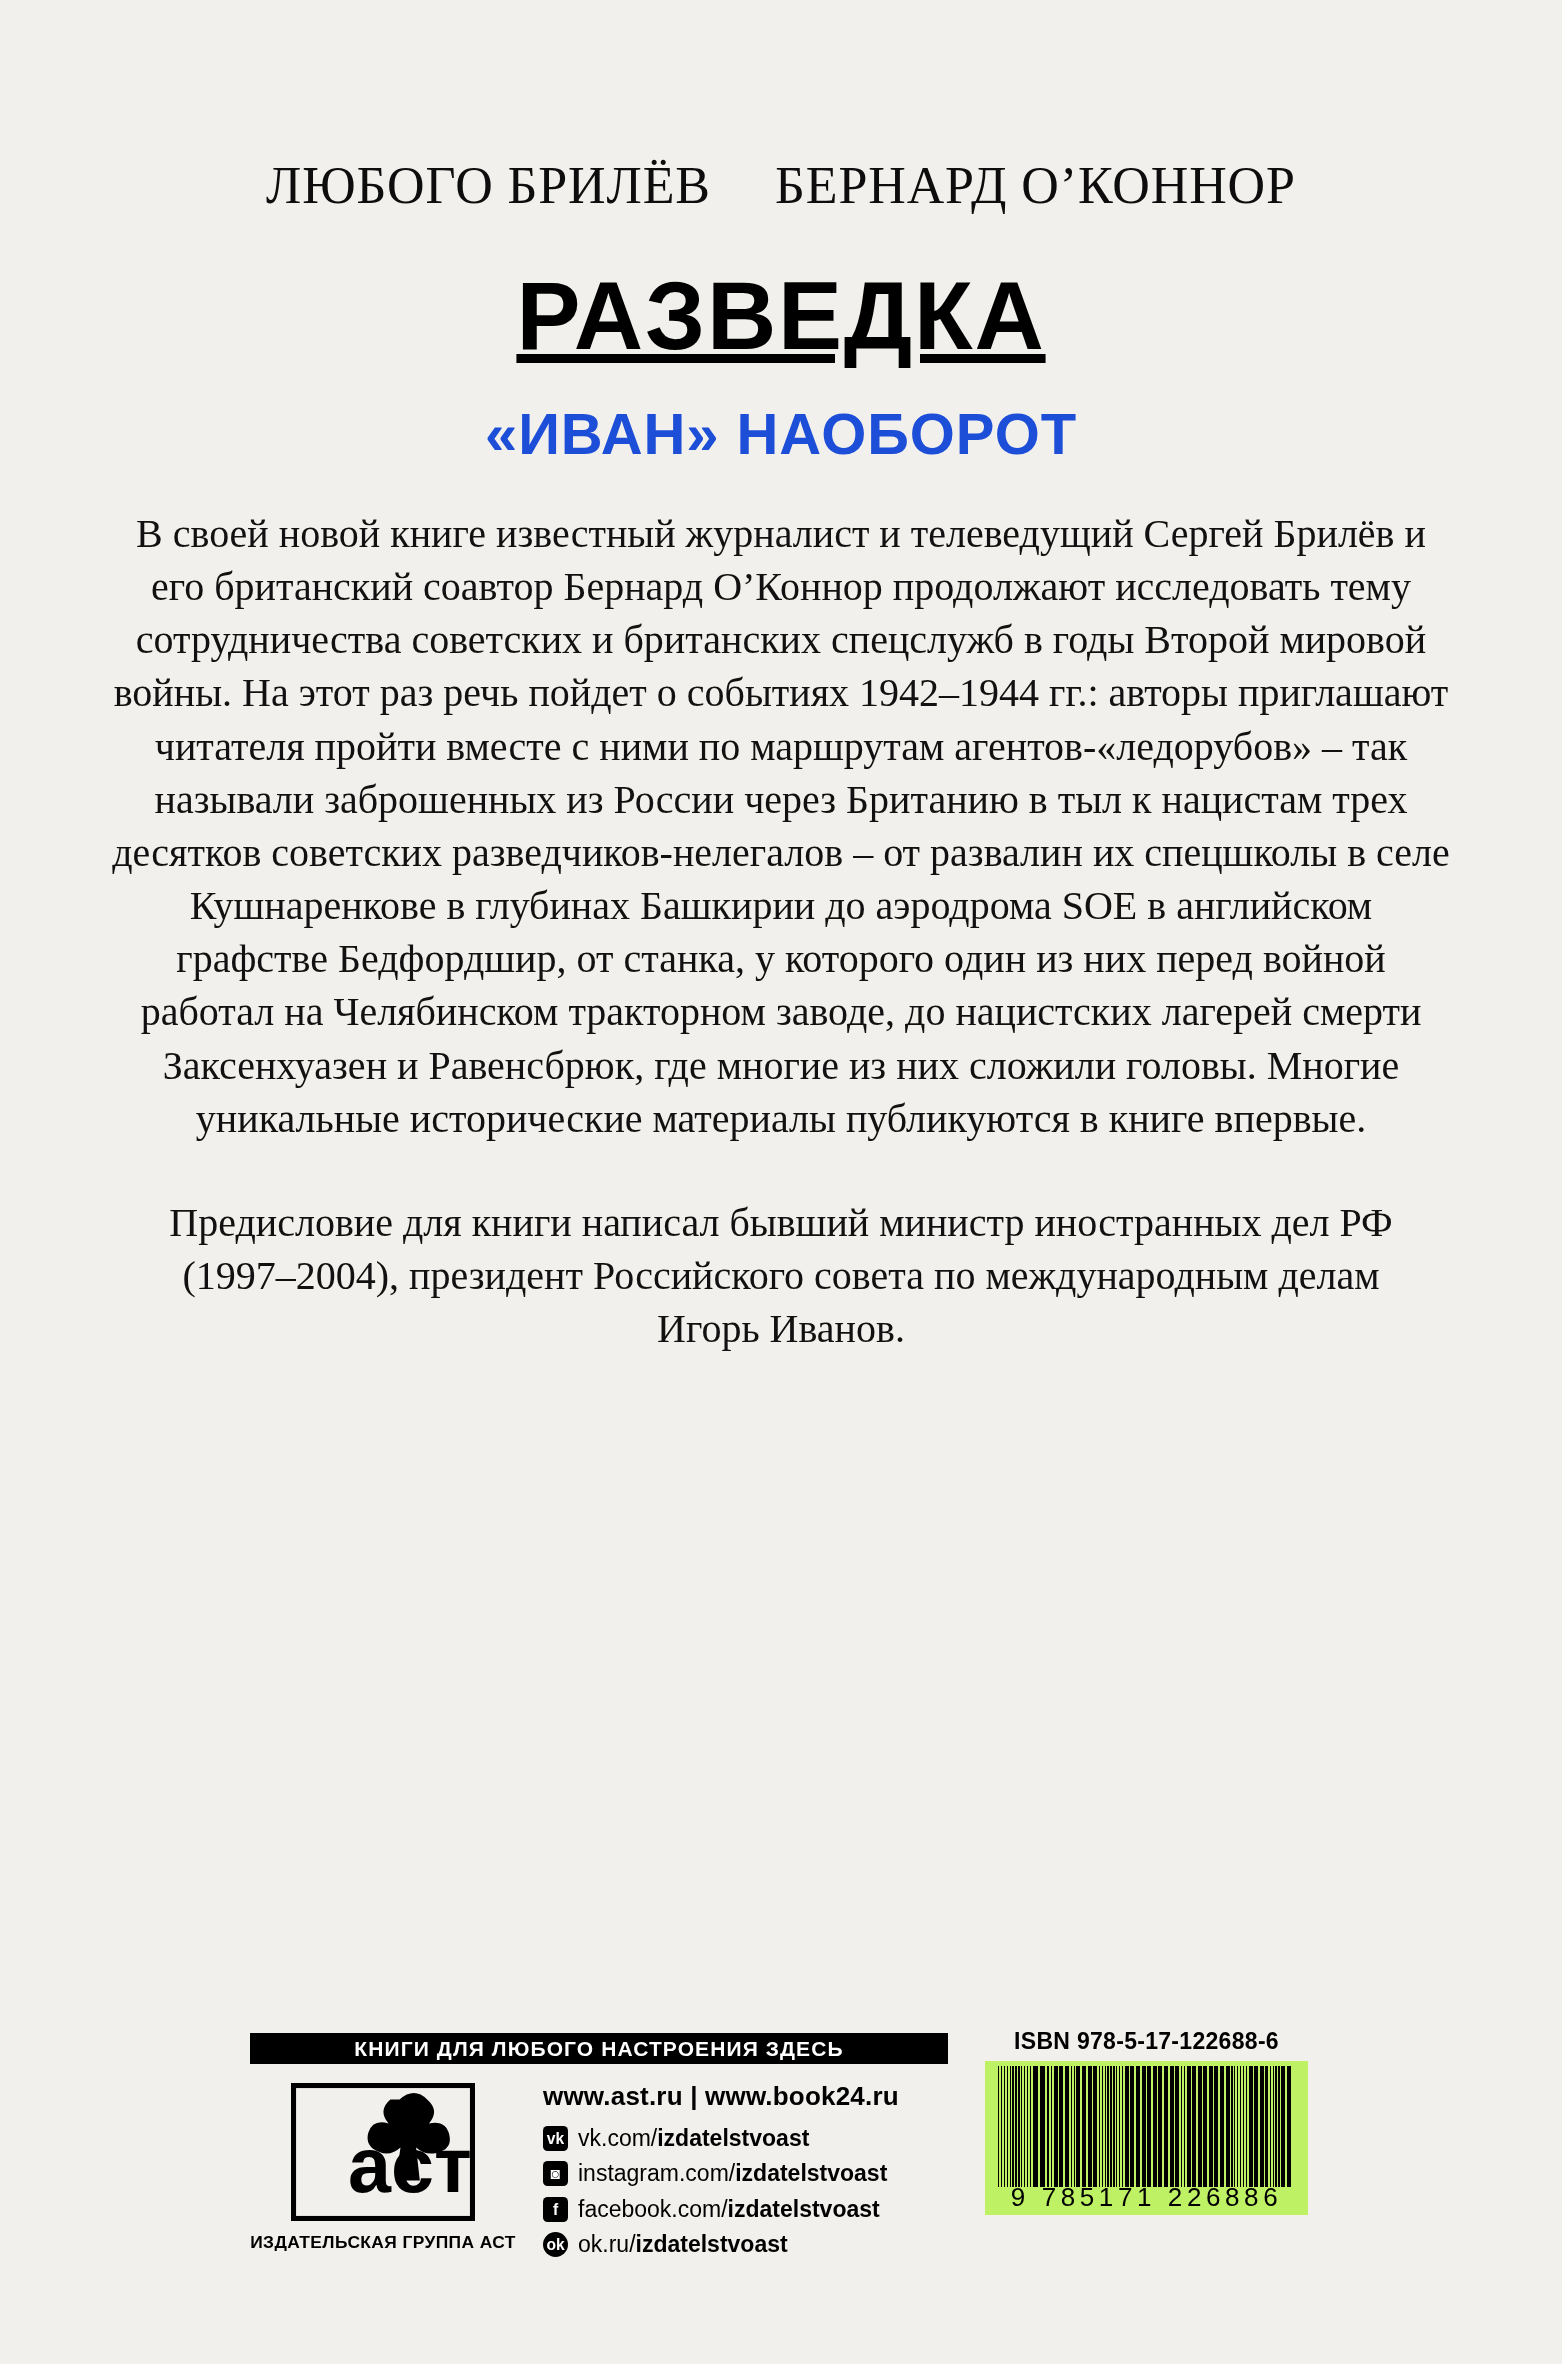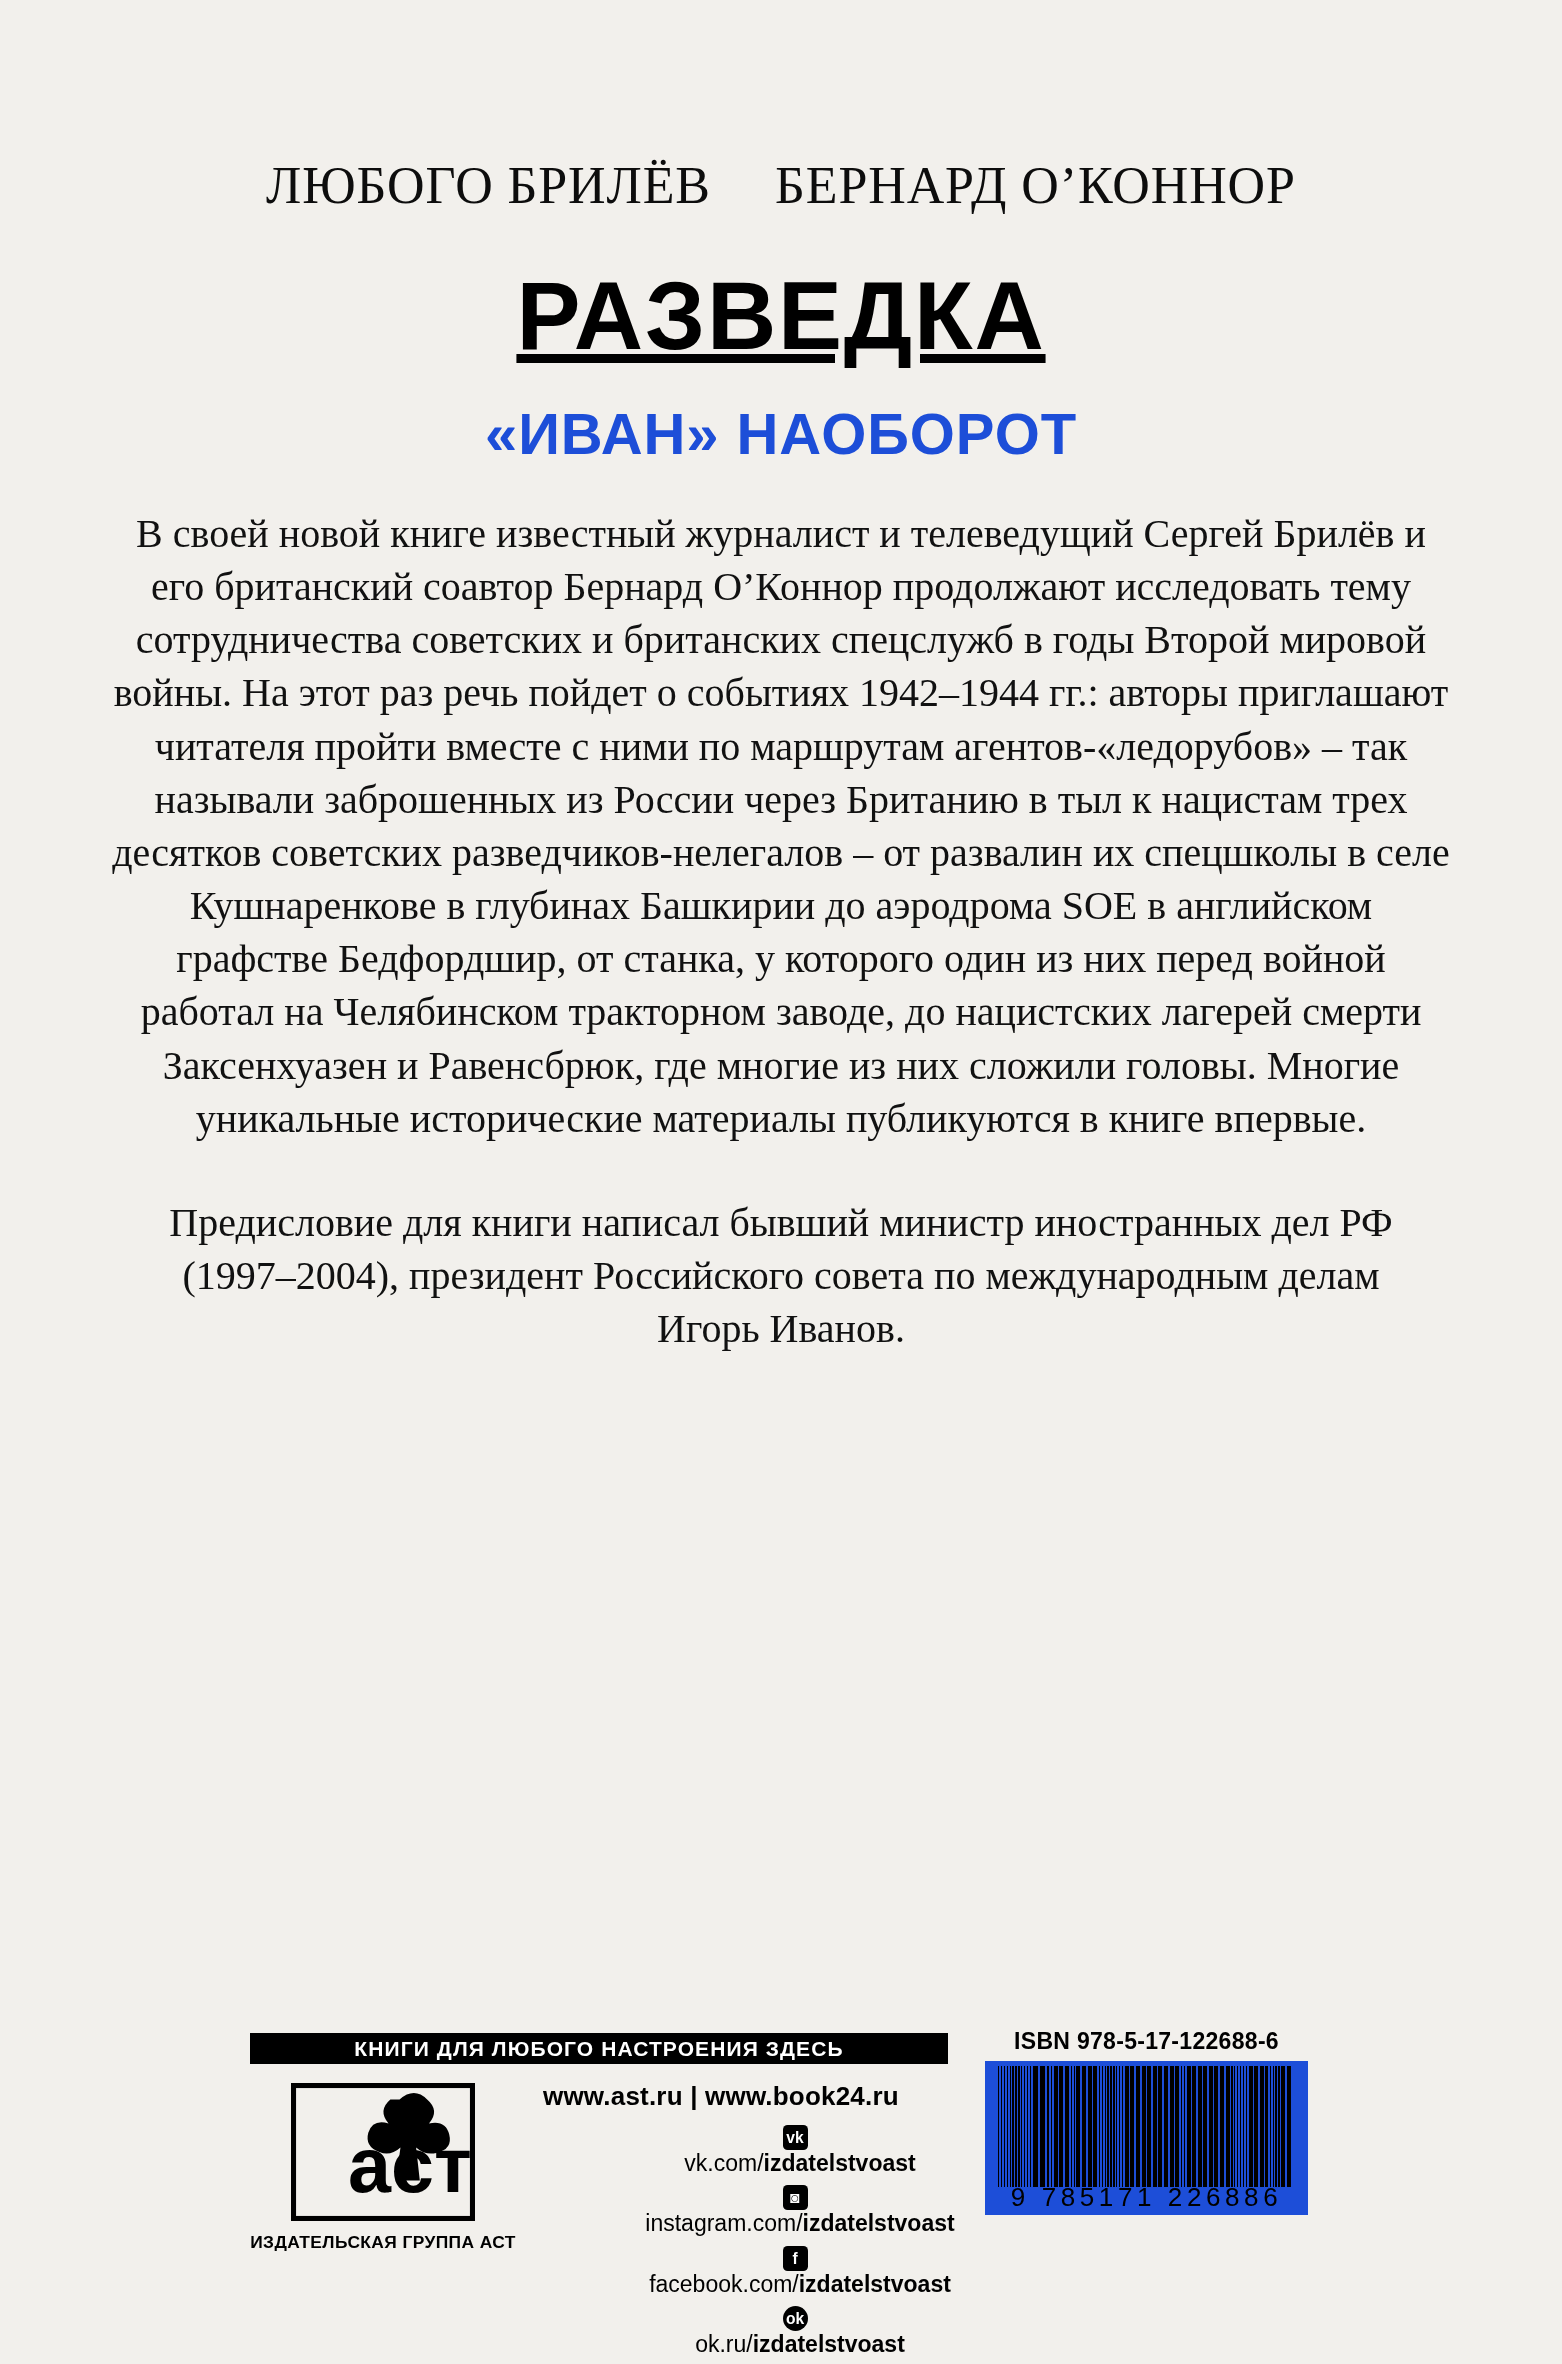--- a/index.html
+++ b/index.html
@@ -127,21 +127,20 @@
     font-size: 26px;
     font-weight: bold;
     margin-bottom: 13px;
     letter-spacing: 0.2px;
   }
   .soc {
     display: flex;
     align-items: center;
     margin-bottom: 8.3px;
     font-size: 23px;
-    flex-direction: column;
   }
   .soc .ic {
     width: 25px;
     height: 25px;
     margin-right: 10px;
     flex: 0 0 25px;
     background: #000;
     border-radius: 4.6px;
     color: #fff;
     font-size: 15.6px;
@@ -166,21 +165,21 @@
     font-size: 23px;
     font-weight: bold;
     letter-spacing: 0.3px;
     color: #000;
     margin-bottom: 6.4px;
     white-space: nowrap;
   }
   .barcode {
     width: 323px;
     height: 154px;
-    background: #1d4ed8;
+    background: #bef264;
     margin: 0 auto;
     position: relative;
     overflow: hidden;
   }
   .bars {
     position: absolute;
     left: 13px; top: 5.5px;
     width: 298px; height: 121px;
     display: flex;
     align-items: stretch;

